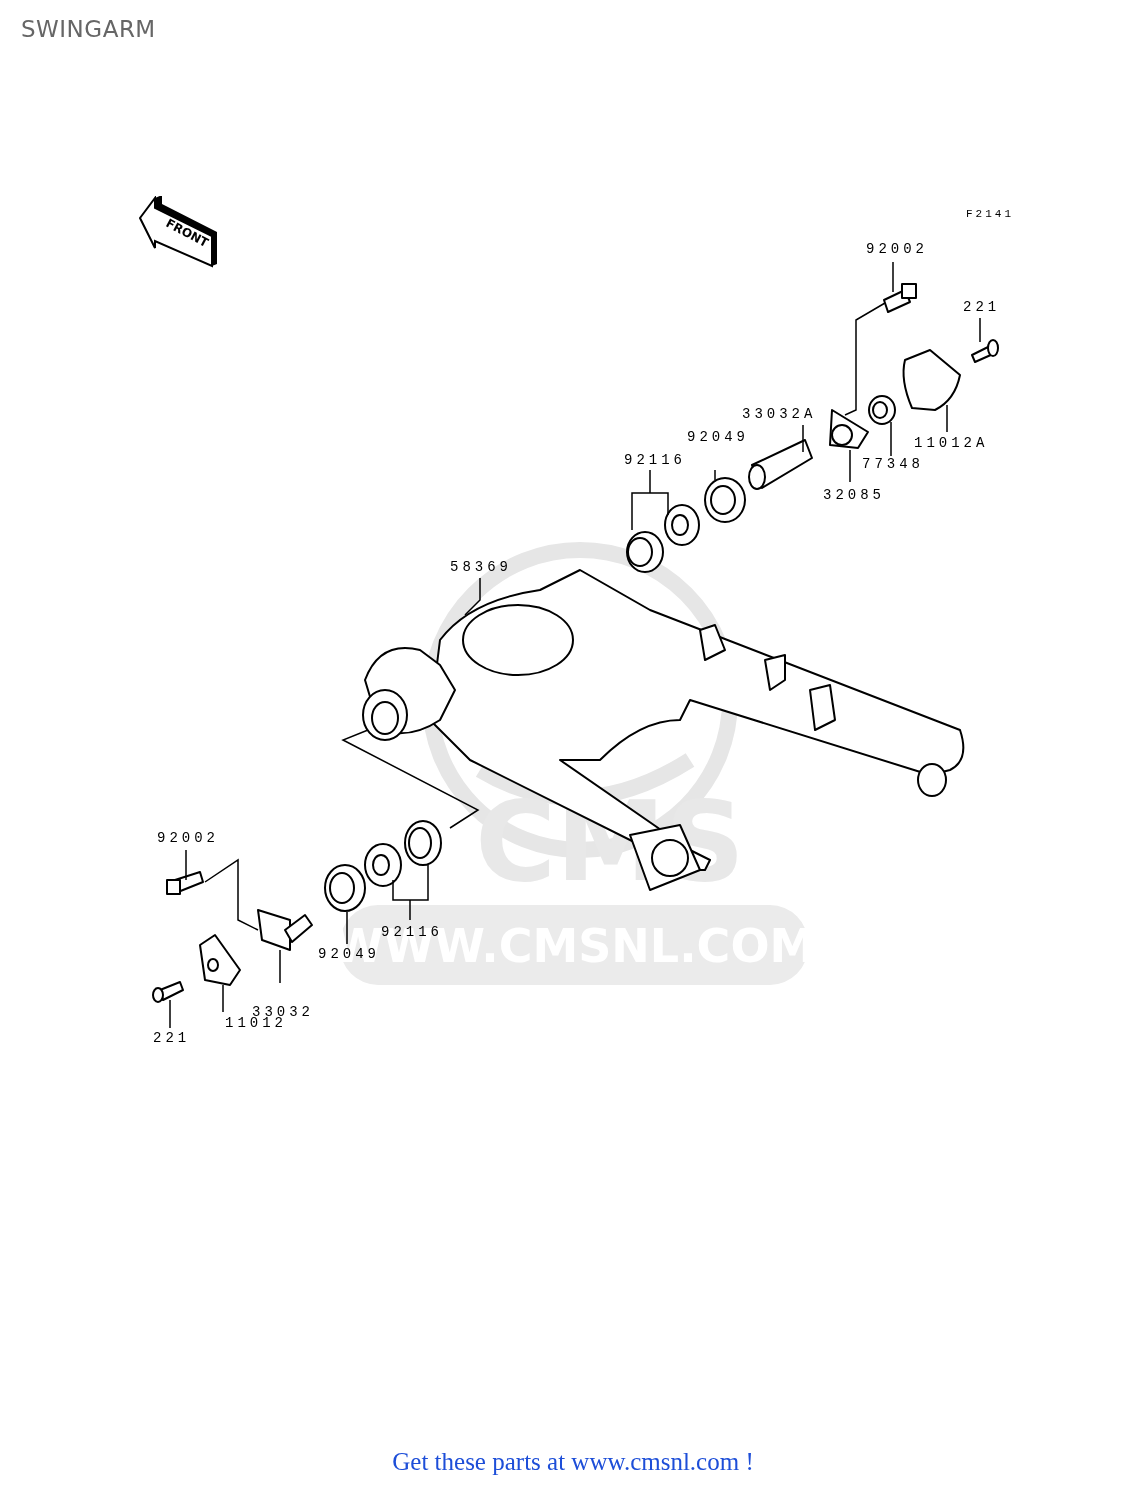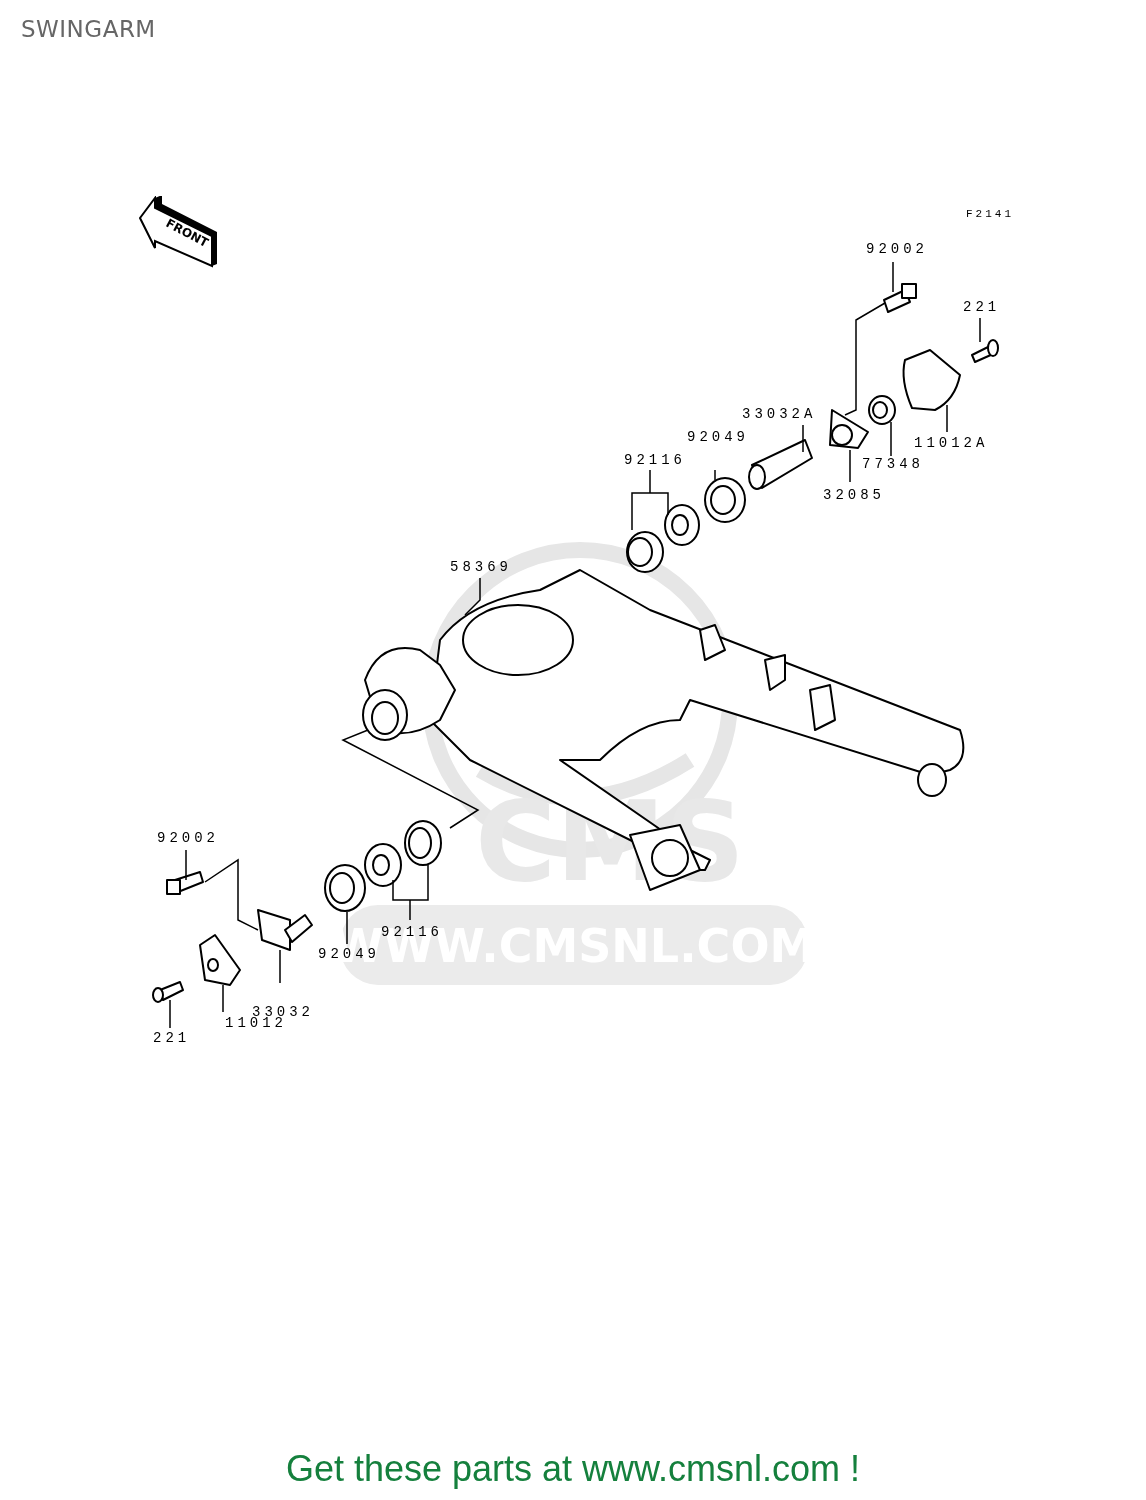--- a/index.html
+++ b/index.html
@@ -1,21 +1,21 @@
 <!DOCTYPE html>
 <html><head>
 <meta charset="utf-8">
 <style>
   html, body { margin: 0; padding: 0; background: #ffffff; }
   body { width: 1146px; height: 1500px; position: relative; overflow: hidden; font-family: "DejaVu Sans", sans-serif; }
   .page-title { position: absolute; left: 21px; top: 16px; font-size: 23px; color: #666666; letter-spacing: 0.5px; font-family: "DejaVu Sans", sans-serif; }
   .fig-code { position: absolute; left: 966px; top: 180px; font-size: 11px; color: #000; letter-spacing: 3px; font-family: "Liberation Mono", monospace; margin-top: 28px; }
   .part-label { position: absolute; font-size: 14px; color: #000; letter-spacing: 4px; font-family: Liberation Mono, monospace; white-space: nowrap; }
   .diagram { position: absolute; left: 0; top: 0; width: 1146px; height: 1500px; }
-  .footer-cta { position: absolute; left: 0; width: 1146px; top: 1448px; text-align: center; font-size: 36px; color: #15803d; font-family: Liberation Sans, sans-serif; text-decoration: none; }
+  .footer-cta { position: absolute; left: 0; width: 1146px; top: 1448px; text-align: center; font-size: 25px; color: #1d4ed8; font-family: Liberation Serif, serif; text-decoration: none; }
   .front-arrow { position: absolute; left: 138px; top: 196px; width: 80px; height: 80px; }
   .wm-text { font-family: "DejaVu Sans", sans-serif; font-weight: bold; }
 </style>
 </head>
 <body>
 
 <div class="page-title">SWINGARM</div>
 <div class="fig-code">F2141</div>
 
 <svg class="diagram" viewBox="0 0 1146 1500" xmlns="http://www.w3.org/2000/svg">

